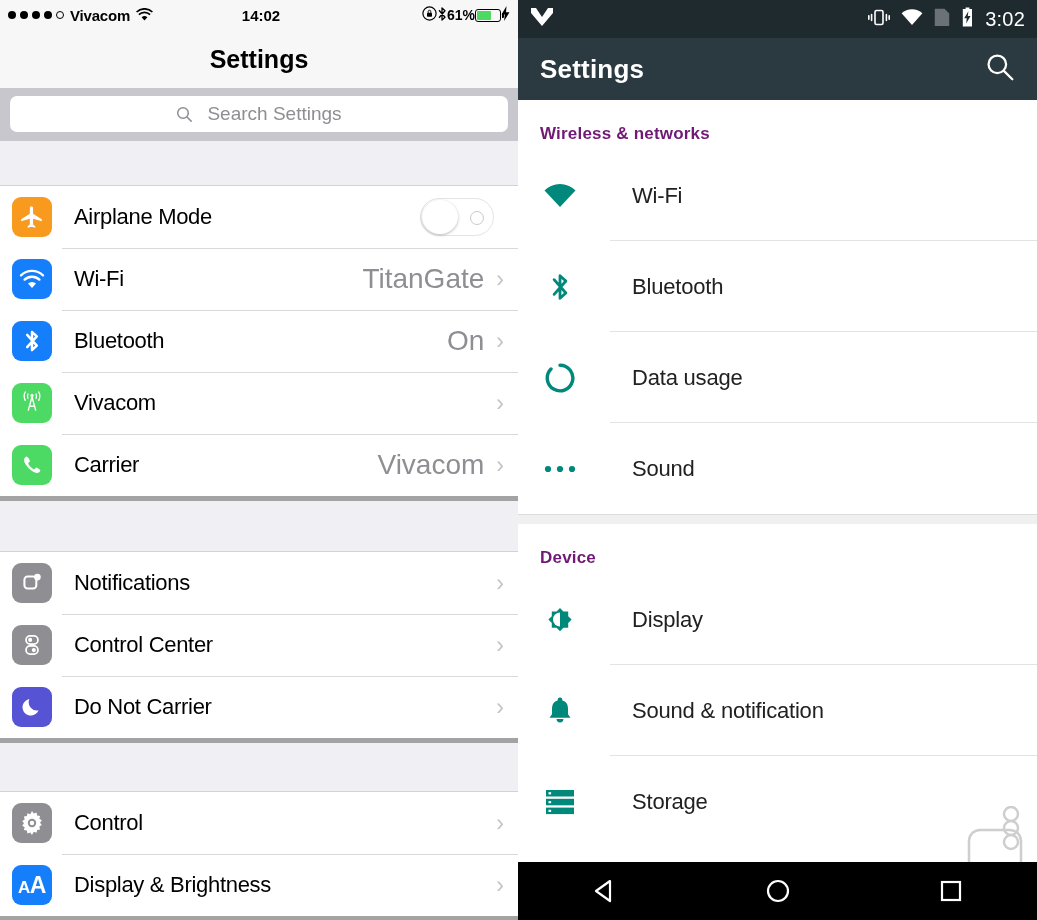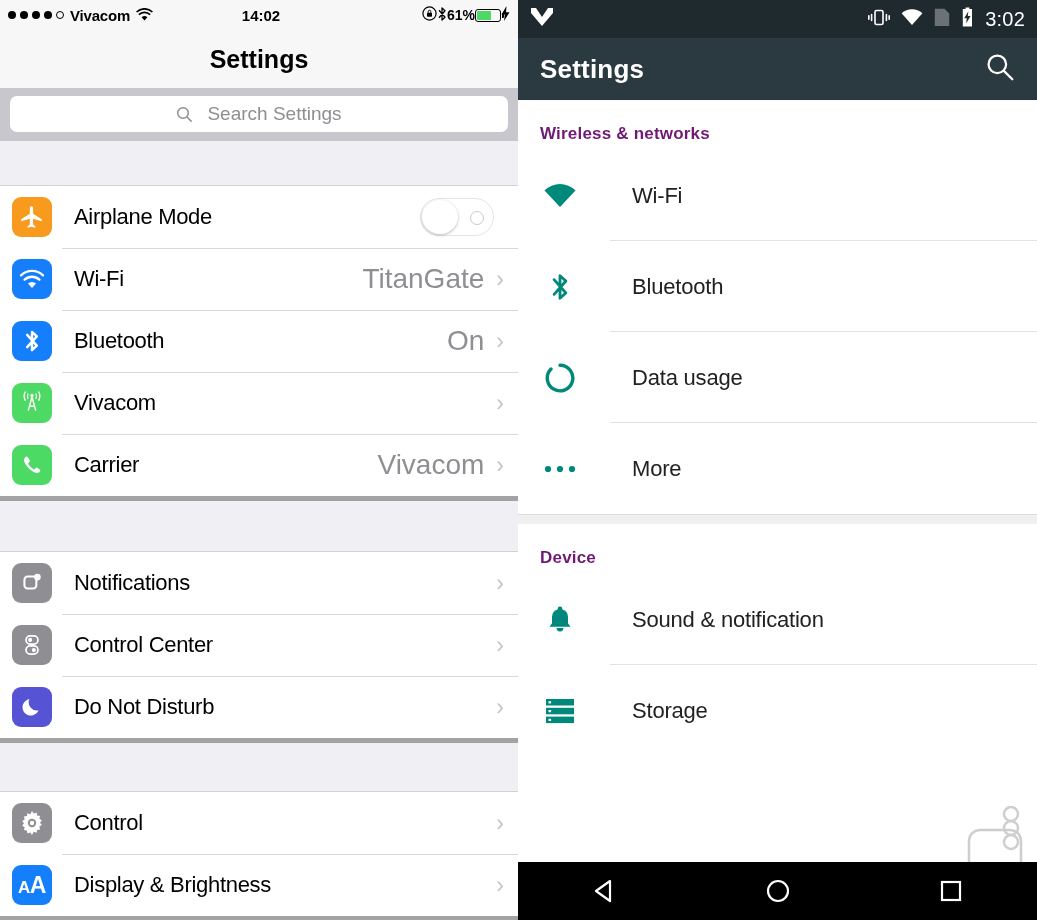--- a/index.html
+++ b/index.html
@@ -326,21 +326,21 @@
         <span class="ios-right">
           <span class="chev">›</span>
         </span>
       </div>
       <div class="ios-row">
         <span class="ios-icon" style="background:#5654d4">
           <svg width="24" height="24" viewBox="0 0 24 24">
               <path d="M18.5 15.4A8.2 8.2 0 0 1 9.4 4.1a8.3 8.3 0 1 0 9.1 11.3Z" fill="#fff"></path>
             </svg>
         </span>
-        <span class="ios-label">Do Not Disturb</span>
+        <span class="ios-label">Do Not Carrier</span>
         <span class="ios-right">
           <span class="chev">›</span>
         </span>
       </div>
     </div>
 
     <div class="ios-gap g3"></div>
 
     <div class="ios-group">
       <div class="ios-row">
@@ -443,27 +443,36 @@
     </div>
 
     <div class="and-row last">
       <span class="and-icon">
         <svg width="32" height="12" viewBox="0 0 32 12">
           <circle cx="4" cy="6" r="3.1" fill="#00897b"></circle>
           <circle cx="16" cy="6" r="3.1" fill="#00897b"></circle>
           <circle cx="28" cy="6" r="3.1" fill="#00897b"></circle>
         </svg>
       </span>
-      <span class="and-label">More</span>
+      <span class="and-label">Sound</span>
     </div>
 
     <div class="and-divider-band"></div>
 
     <div class="and-section-header">Device</div>
 
+    <div class="and-row">
+      <span class="and-icon">
+        <svg width="32" height="32" viewBox="0 0 32 32">
+          <path d="M16 1.5 l3.4 3.4 4.8 0 0 4.8 3.4 3.4 -3.4 3.4 0 4.8 -4.8 0 -3.4 3.4 -3.4 -3.4 -4.8 0 0 -4.8 -3.4 -3.4 3.4 -3.4 0 -4.8 4.8 0 Z" fill="#00897b" transform="translate(0,2.5)"></path>
+          <path d="M16 9.5 a7 7 0 0 0 0 14 Z" fill="#fff" transform="translate(0,-1)"></path>
+        </svg>
+      </span>
+      <span class="and-label">Display</span>
+    </div>
 
     <div class="and-row">
       <span class="and-icon">
         <svg width="28" height="32" viewBox="0 0 24 28">
           <path d="M12 2.2 a2.1 2.1 0 0 1 2.1 2.1 v0.5 a6.9 6.9 0 0 1 4.9 6.6 v5.4 l2.2 3.1 H2.8 l2.2 -3.1 v-5.4 a6.9 6.9 0 0 1 4.9 -6.6 v-0.5 A2.1 2.1 0 0 1 12 2.2 Z" fill="#00897b"></path>
           <path d="M9 21 a3 3 0 0 0 6 0 Z" fill="#00897b"></path>
         </svg>
       </span>
       <span class="and-label">Sound &amp; notification</span>
     </div>

